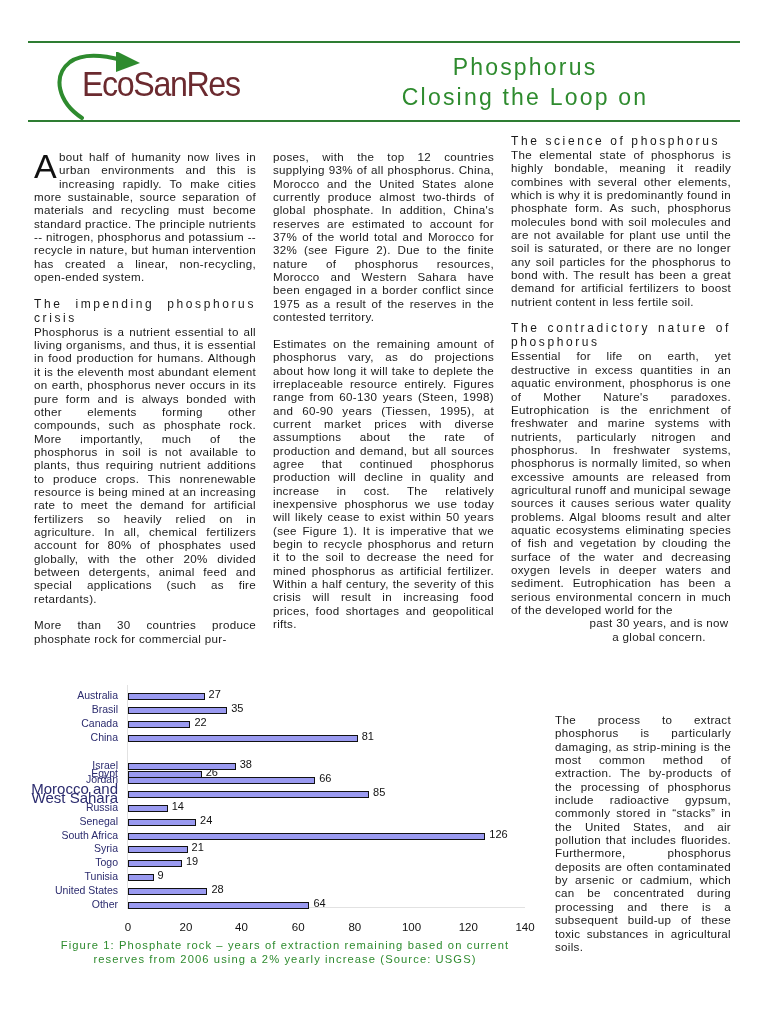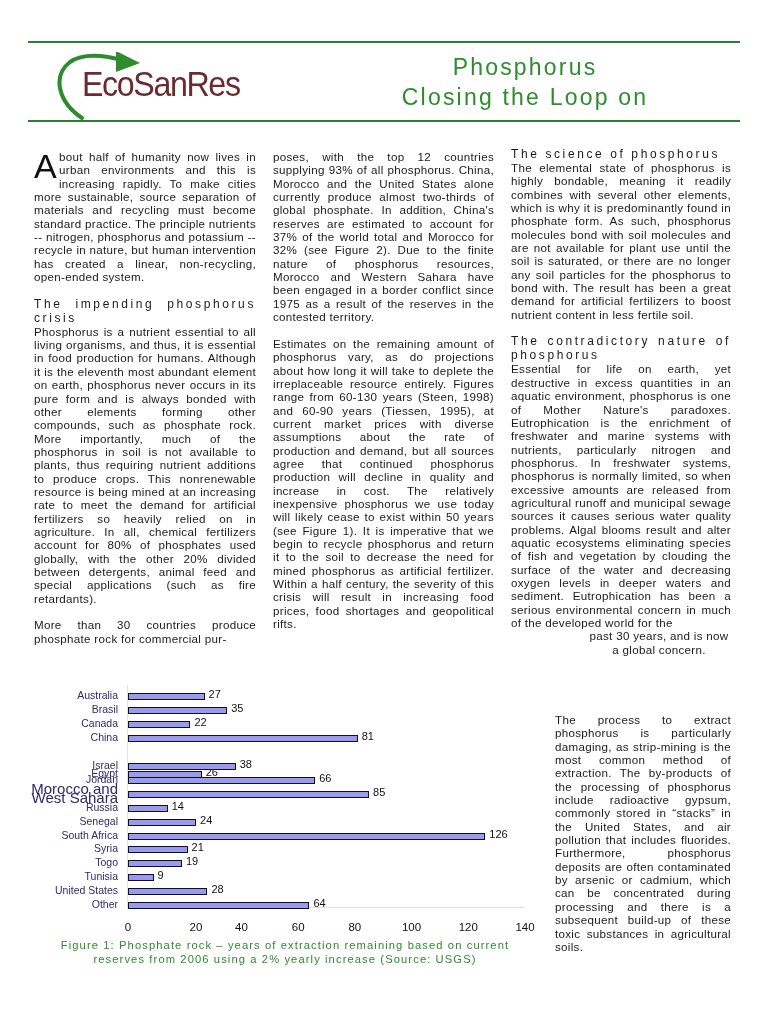--- a/index.html
+++ b/index.html
@@ -14,21 +14,21 @@
   .logo-text { position: absolute; left: 30px; top: 12px; font-family: "Liberation Sans", sans-serif; font-size: 35px; color: #6b2a2f; letter-spacing: -1.5px; transform: scaleX(0.92); transform-origin: left top; }
   .logo svg { position: absolute; left: 0; top: 0; }
 
   .title { position: absolute; left: 330px; top: 52px; width: 390px; text-align: center; color: #2e8b2e; font-size: 23px; line-height: 30px; letter-spacing: 2.2px; }
 
   .col { position: absolute; font-size: 11.6px; line-height: 13.35px; text-align: justify; letter-spacing: 0.3px; }
   .col p { margin-bottom: 13.35px; }
   .col h3 { font-weight: normal; font-size: 12px; letter-spacing: 2.6px; line-height: 14px; text-align: justify; text-align-last: left; }
   .col1 { left: 34px; top: 150px; width: 222px; }
   .col2 { left: 273px; top: 150px; width: 221px; }
-  .col3 { left: 511px; top: 147px; width: 220px; }
+  .col3 { left: 511px; top: 134px; width: 220px; }
   .col3b { left: 555px; top: 713px; width: 176px; }
   .dropcap { float: left; font-size: 34px; line-height: 28px; margin: 2px 2px 0 0; color: #111; }
   .indent-block { padding-left: 76px; }
 
   .chart { position: absolute; left: 40px; top: 685px; width: 500px; height: 250px; }
   .chart .row { position: absolute; left: 0; height: 14px; width: 500px; }
   .chart .cat { position: absolute; right: 422px; top: 0; font-size: 10.5px; line-height: 13px; color: #2b2b6e; text-align: right; white-space: nowrap; }
   .chart .cat.two { font-size: 15px; line-height: 9px; top: -3px; }
   .chart .bar { position: absolute; left: 88px; top: 4px; height: 7px; background: #9a9af0; border: 1px solid #111; }
   .chart .val { position: absolute; top: -1px; font-size: 11px; color: #111; }
@@ -159,21 +159,21 @@
       <div class="cat">United States</div>
       <div class="bar" style="width: 79.4px; background: rgb(154, 154, 240);"></div>
       <div class="val" style="left: 171.4px;">28</div>
     </div>
     <div class="row" style="top: 213.25px;">
       <div class="cat">Other</div>
       <div class="bar" style="width: 181.486px; background: rgb(154, 154, 240);"></div>
       <div class="val" style="left: 273.486px;">64</div>
     </div>
     <div class="tick" style="left: 88px;">0</div>
-    <div class="tick" style="left: 156px;">20</div>
+    <div class="tick" style="left: 146px;">20</div>
     <div class="tick" style="left: 201.429px;">40</div>
     <div class="tick" style="left: 258.143px;">60</div>
     <div class="tick" style="left: 314.857px;">80</div>
     <div class="tick" style="left: 371.571px;">100</div>
     <div class="tick" style="left: 428.286px;">120</div>
     <div class="tick" style="left: 485px;">140</div>
   </div>
 
 <div class="caption">
   <div>Figure 1: Phosphate rock – years of extraction remaining based on current</div>

